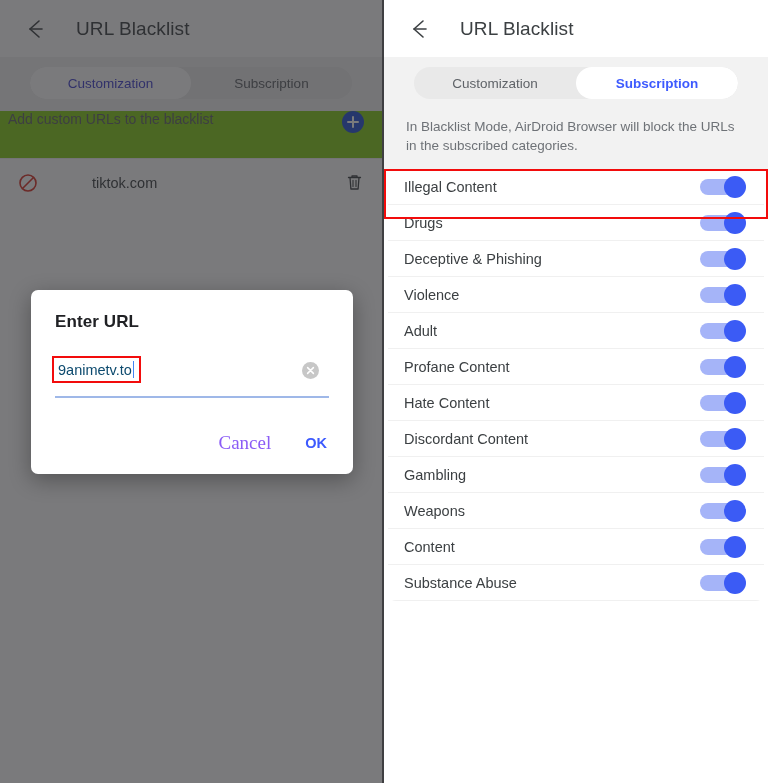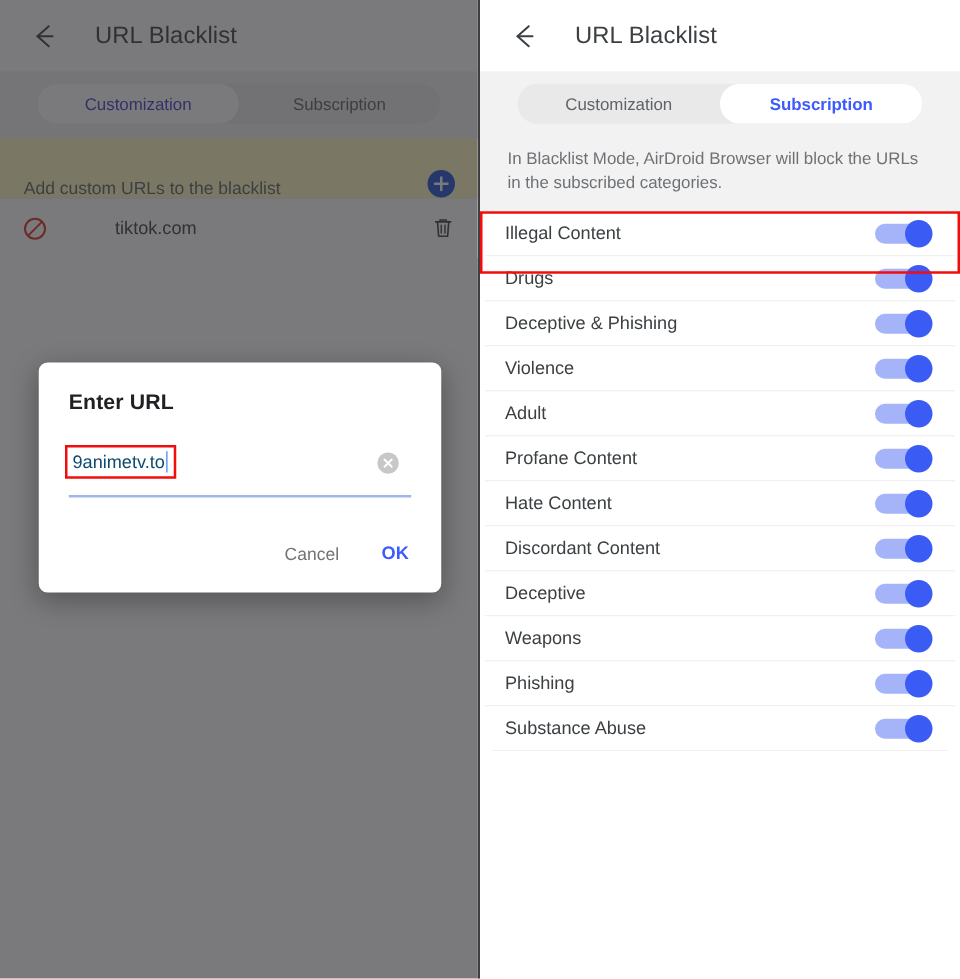--- a/index.html
+++ b/index.html
@@ -34,22 +34,22 @@
   }
   .tab {
     flex: 1; display: flex; align-items: center; justify-content: center;
     font-size: 13.5px; color: #5f6368; border-radius: 22px; height: 32px;
   }
   .tab.active { background: #ffffff; color: #3d5afe; font-weight: 700; }
   .tab.active-plain { background: #ffffff; color: #3f3fcf; font-weight: 400; }
 
   
   .add-row {
-    height: 48px; display: flex; align-items: flex-end; justify-content: space-between;
-    padding: 0 18px 0 19px; background: #fef9c3;
+    height: 48px; display: flex; align-items: flex-start; justify-content: space-between;
+    padding: 0 18px 0 8px; background: #84cc16;
     border-bottom: 1px solid #eeeeee;
   }
   .add-row-label { font-size: 14px; color: #5f6368; }
   .plus-btn {
     width: 22px; height: 22px; border-radius: 50%;
     background: #2350d4; position: relative; flex: 0 0 22px;
   }
   .plus-btn:before, .plus-btn:after {
     content: ""; position: absolute; background: #ffffff; border-radius: 1px;
   }
@@ -91,21 +91,21 @@
     width: 17px; height: 17px; border-radius: 50%; background: #c7c7c7;
   }
   .clear-icon svg { display: block; }
   .field-underline {
     position: absolute; left: 0; right: 0; bottom: -4px; height: 1.6px; background: #9fb8e8;
   }
   .dialog-actions {
     display: flex; justify-content: flex-end; align-items: center;
     margin-top: 30px; height: 38px; gap: 34px; padding-right: 2px;
   }
-  .btn-cancel { font-size: 14px; color: #737373; }
+  .btn-cancel { font-size: 19px; color: #8b5cf6; font-family: Liberation Serif, serif; }
   .btn-ok { font-size: 14.5px; color: #3d5afe; font-weight: 700; }
 
   
   .desc {
     background: #f2f2f2; padding: 6px 22px 14px 22px;
     font-size: 13.5px; line-height: 19px; color: #6e7277;
   }
   .cat-card {
     background: #ffffff; border-radius: 8px; margin: 0 4px;
     overflow: hidden;
@@ -289,37 +289,37 @@
 
         <div class="cat-row">
           <span class="cat-label">Discordant Content</span>
           <span class="switch">
             <span class="track"></span>
             <span class="thumb"></span>
           </span>
         </div>
 
         <div class="cat-row">
-          <span class="cat-label">Deceptive</span>
+          <span class="cat-label">Gambling</span>
           <span class="switch">
             <span class="track"></span>
             <span class="thumb"></span>
           </span>
         </div>
 
         <div class="cat-row">
           <span class="cat-label">Weapons</span>
           <span class="switch">
             <span class="track"></span>
             <span class="thumb"></span>
           </span>
         </div>
 
         <div class="cat-row">
-          <span class="cat-label">Phishing</span>
+          <span class="cat-label">Content</span>
           <span class="switch">
             <span class="track"></span>
             <span class="thumb"></span>
           </span>
         </div>
 
         <div class="cat-row">
           <span class="cat-label">Substance Abuse</span>
           <span class="switch">
             <span class="track"></span>

